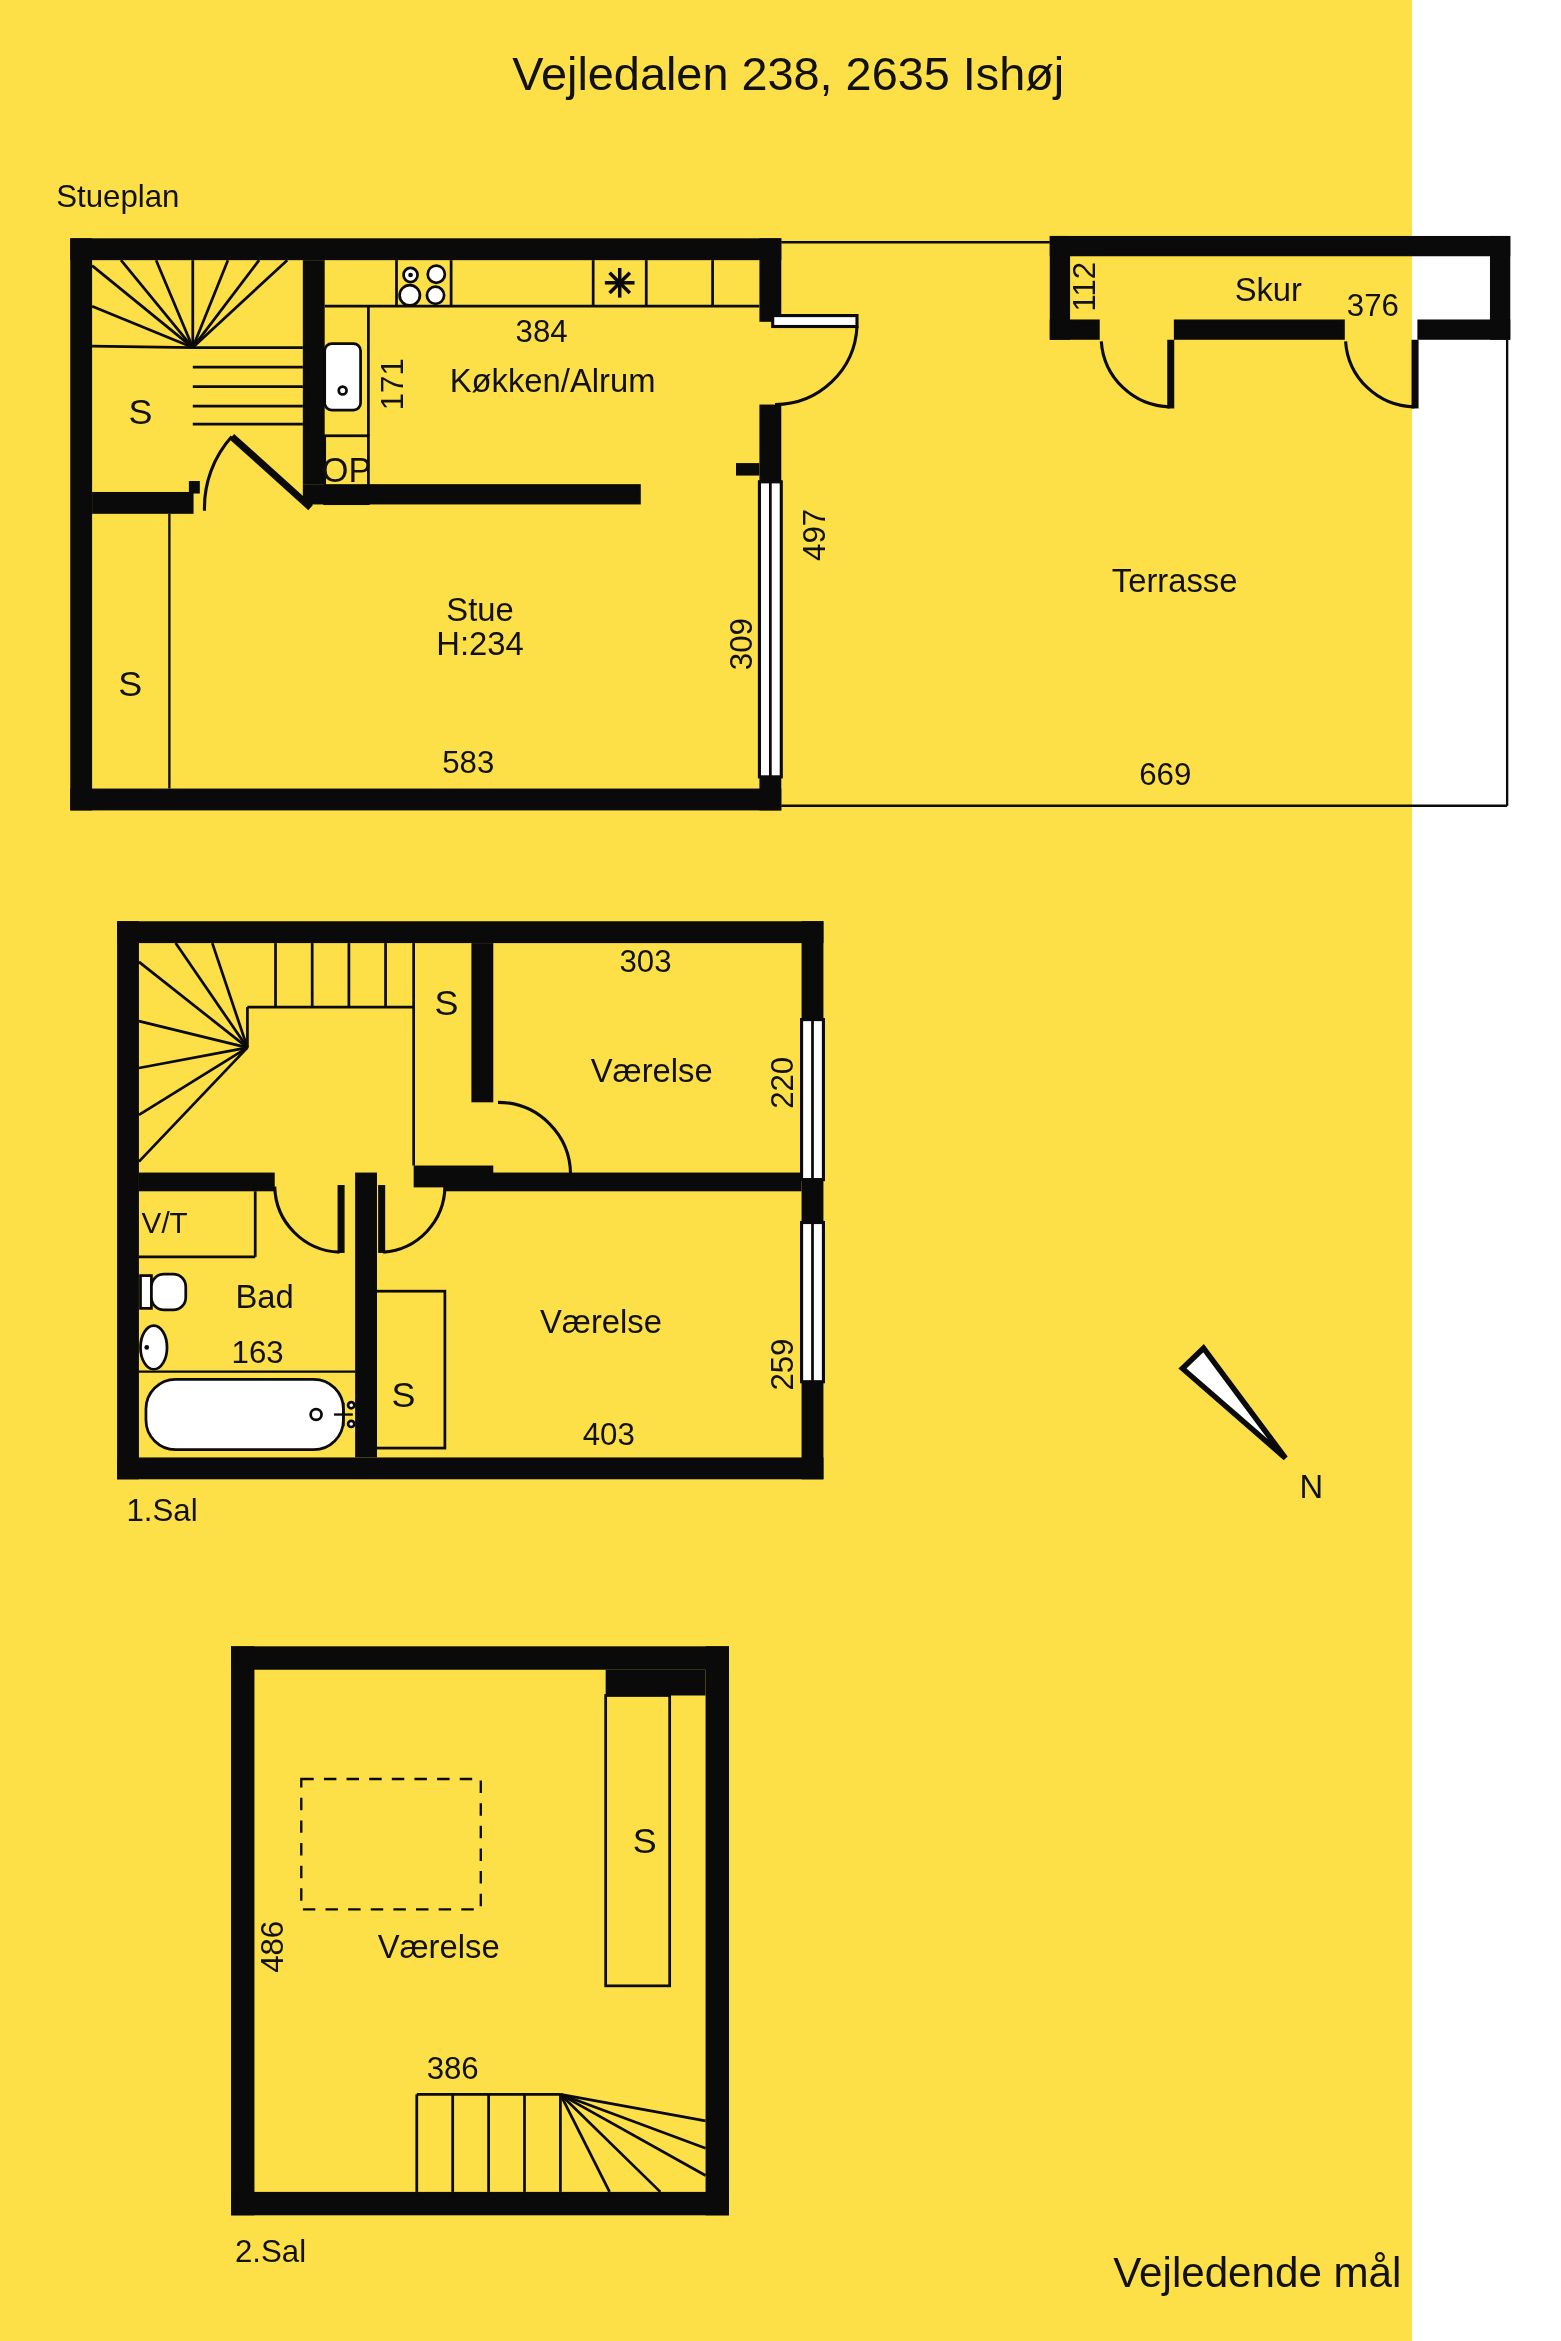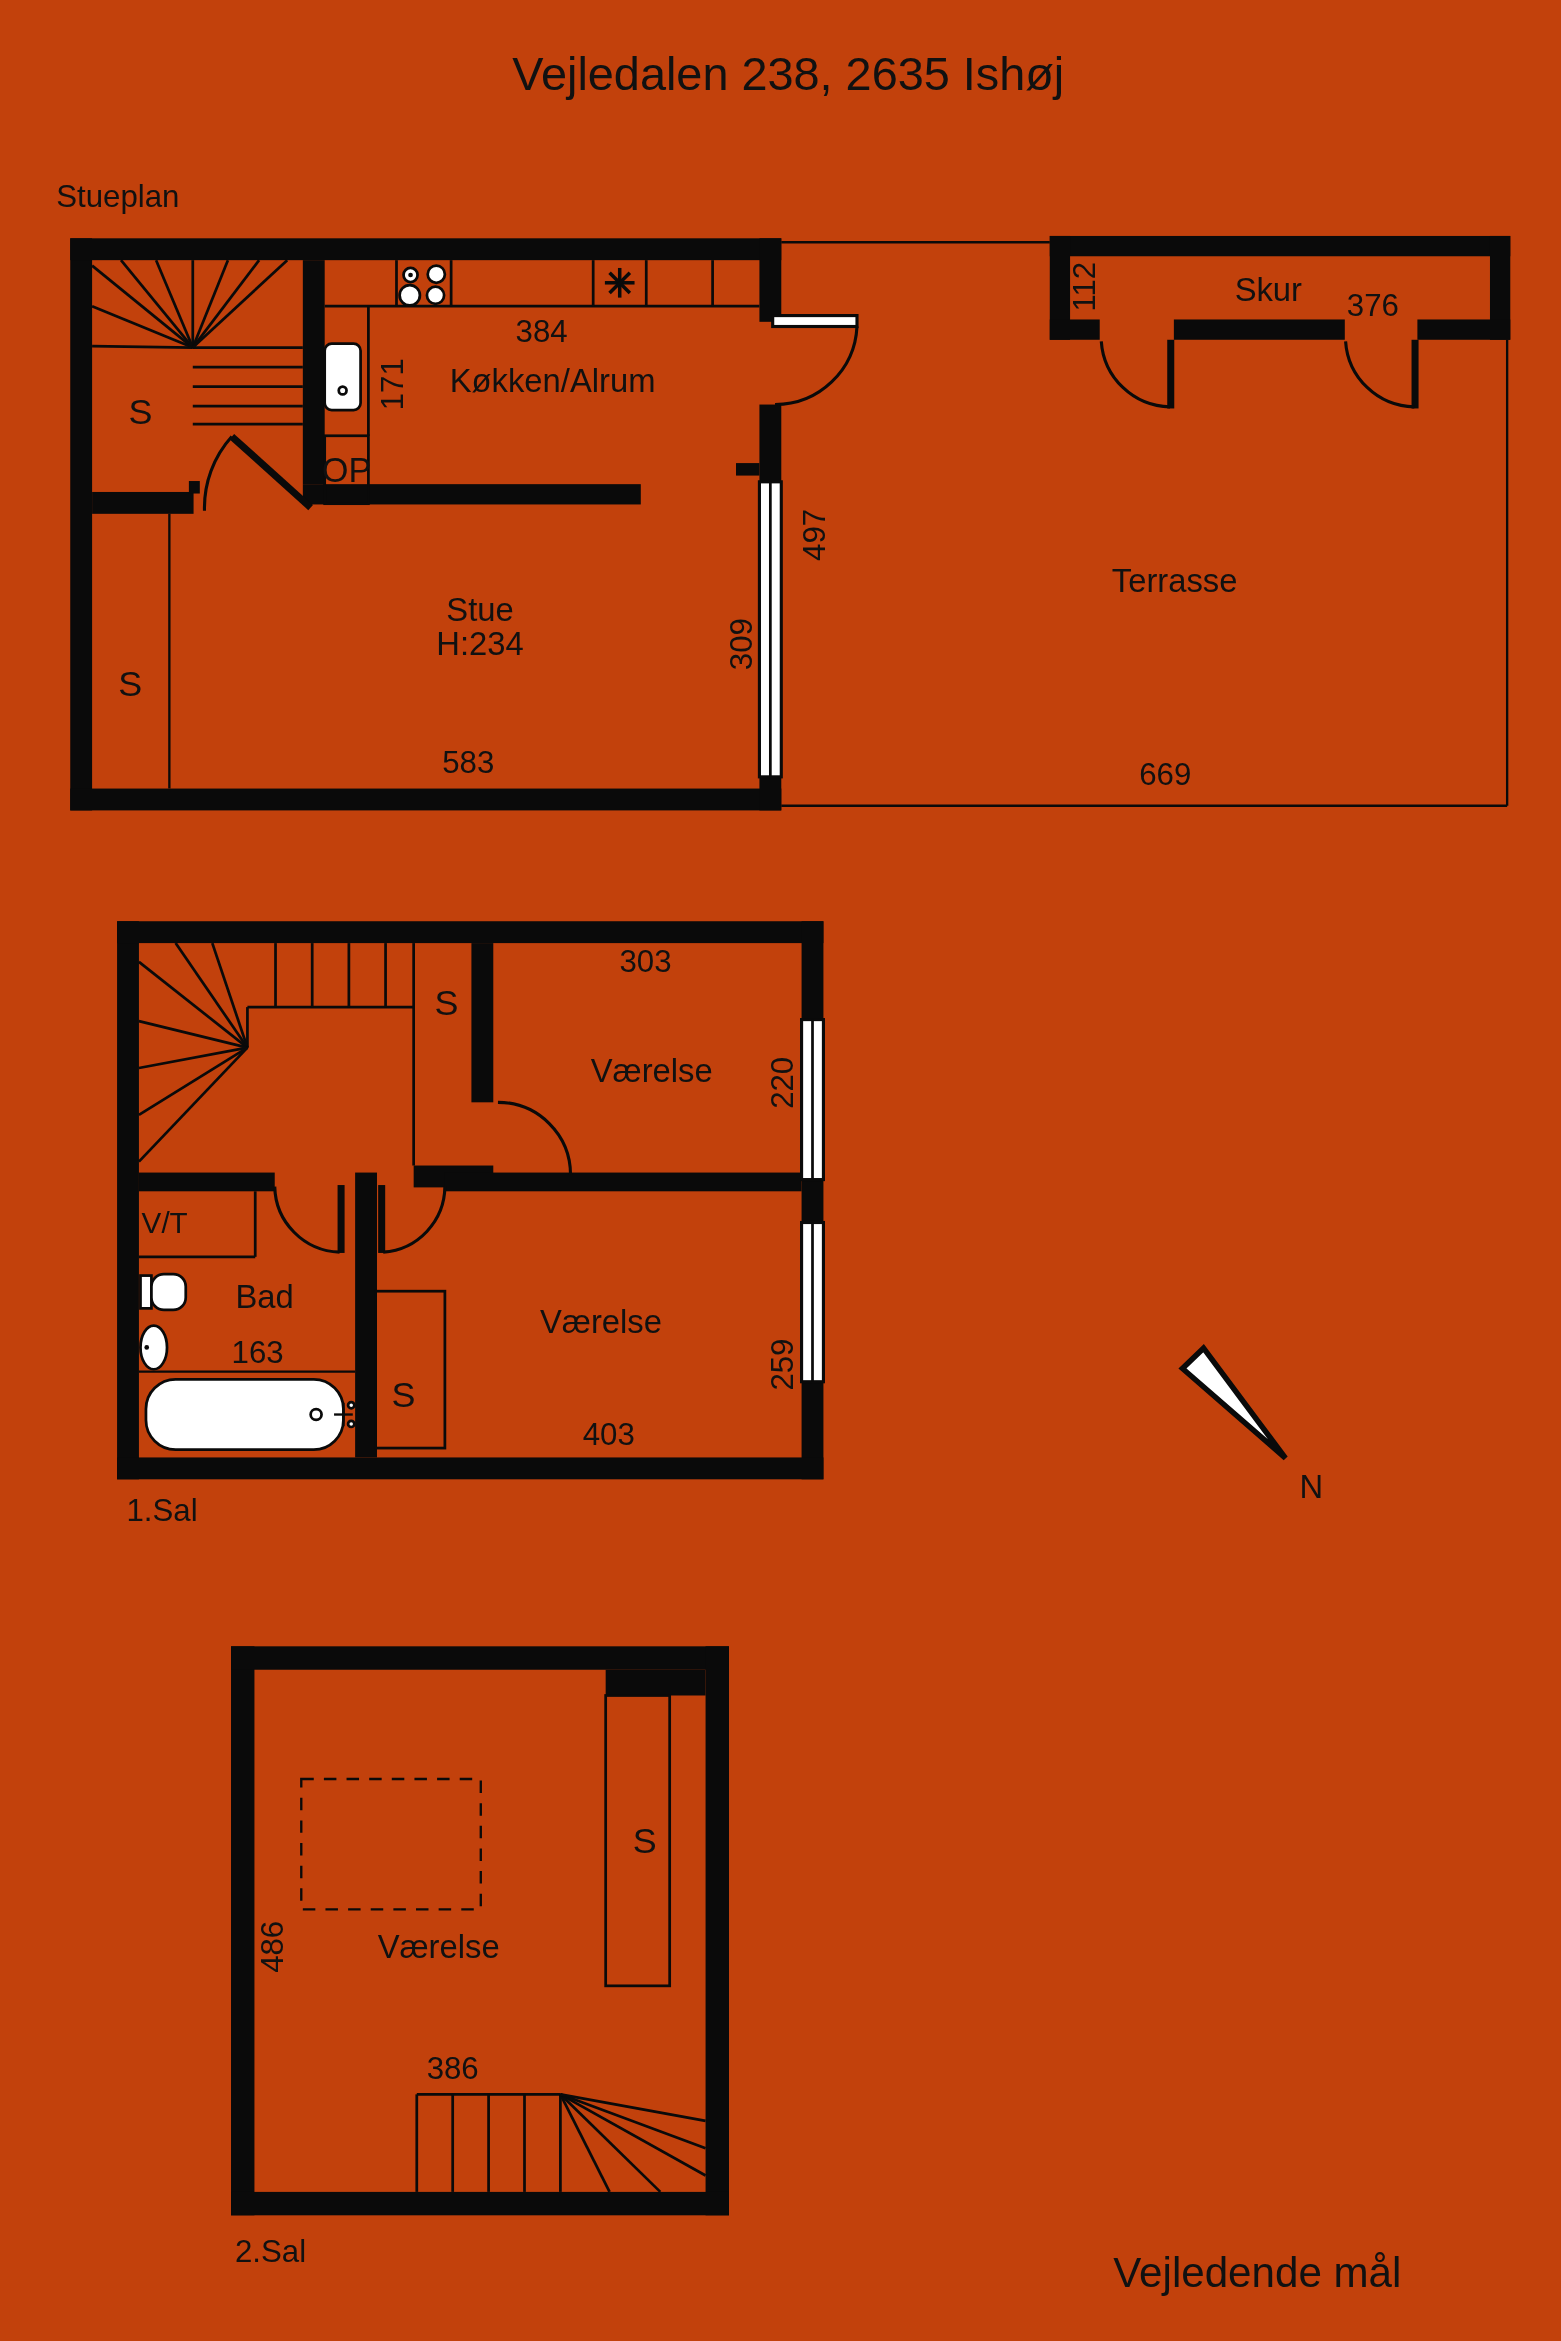--- a/index.html
+++ b/index.html
@@ -1,16 +1,16 @@
 <!DOCTYPE html>
 <html style="font-size:12.5px"><head>
 <meta charset="utf-8">
 <style>
   html,body{margin:0;padding:0;background:#fff;}
-  .page{width:1561px;height:2342px;position:relative;background:#c2410c;}
+  .page{width:1412px;height:2342px;position:relative;background:#fde047;}
   svg{display:block;}
   svg text{font-family:"Liberation Sans","DejaVu Sans",sans-serif;fill:#111;dominant-baseline:central;}
   .w{fill:#0a0a0a;stroke:none;}
   .ln{stroke:#0a0a0a;stroke-width:3.5;fill:none;}
   .lnthin{stroke:#0a0a0a;stroke-width:3;fill:none;}
   .door{stroke:#0a0a0a;stroke-width:4;fill:none;}
   .leaf{stroke:#0a0a0a;stroke-width:9;fill:none;}
   .fx{stroke:#0a0a0a;stroke-width:3.5;fill:#fff;}
   .winbox{stroke:#0a0a0a;stroke-width:4;fill:#fff;}
   .dash{stroke:#0a0a0a;stroke-width:3;fill:none;stroke-dasharray:16 13;}

